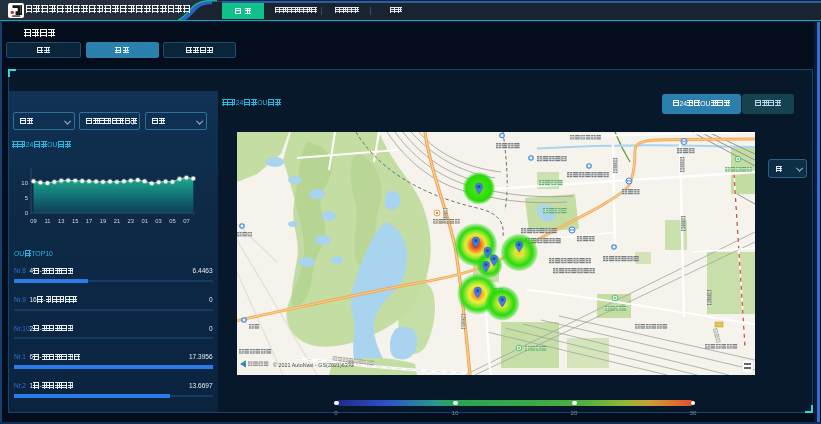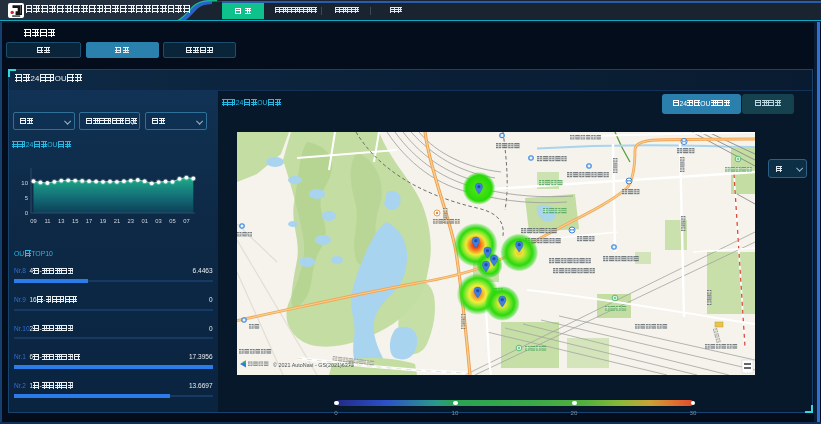--- a/index.html
+++ b/index.html
@@ -97,23 +97,20 @@
 <span class="nsep" style="left:321px"></span>
 <span class="navit" style="left:335px"><b class="cj"></b><b class="cj c2"></b><b class="cj"></b><b class="cj c2"></b></span>
 <span class="nsep" style="left:370px"></span>
 <span class="navit" style="left:390px"><b class="cj"></b><b class="cj c2"></b></span>
 <div id="pubsys"><b class="cj"></b><b class="cj c2"></b><b class="cj"></b><b class="cj c2"></b></div>
 <div class="sbtn" style="left:6px;width:75px"><b class="cj"></b><b class="cj c2"></b></div>
 <div class="sbtn act" style="left:85.5px;width:73px"><b class="cj"></b><b class="cj c2"></b></div>
 <div class="sbtn" style="left:163px;width:73px"><b class="cj"></b><b class="cj c2"></b><b class="cj"></b><b class="cj c2"></b></div>
 <div id="frame"></div>
 <div id="lp"></div>
-<div id="fhead">
-      <span><b class="cj"></b><b class="cj c2"></b>24<b class="cj"></b><b class="cj c2"></b>OU<b class="cj"></b><b class="cj c2"></b></span>
-    </div>
 <div class="corner" id="cTL"></div>
     <div class="corner" id="cBR"></div>
 <div class="sel" style="left:13px;width:62px"><b class="cj"></b><b class="cj c2"></b><span class="chev"></span></div>
 <div class="sel" style="left:79px;width:61px"><b class="cj"></b><b class="cj c2"></b><b class="cj"></b><b class="cj c2"></b><b class="cj"></b><b class="cj c2"></b><b class="cj"></b><b class="cj c2"></b><span class="chev"></span></div>
 <div class="sel" style="left:145px;width:62px"><b class="cj"></b><b class="cj c2"></b><span class="chev"></span></div>
 <span class="cylab" style="left:12px;top:141px"><b class="cj"></b><b class="cj c2"></b>24<b class="cj"></b><b class="cj c2"></b>OU<b class="cj"></b><b class="cj c2"></b></span>
 <svg style="position:absolute;left:12px;top:158px" width="194" height="68" viewBox="0 0 194 68">
       <defs>
         <linearGradient id="ag" x1="0" y1="0" x2="0" y2="1">
           <stop offset="0%" stop-color="#1dac88" stop-opacity="1"></stop>

